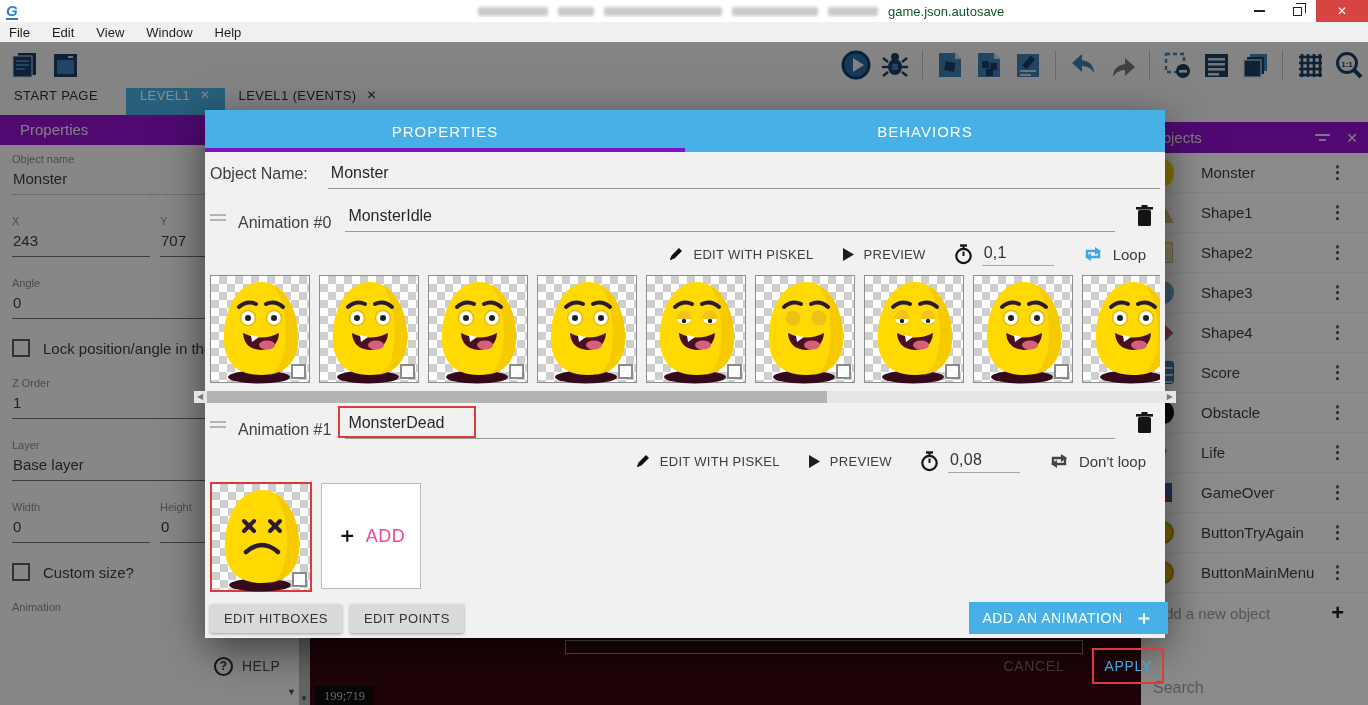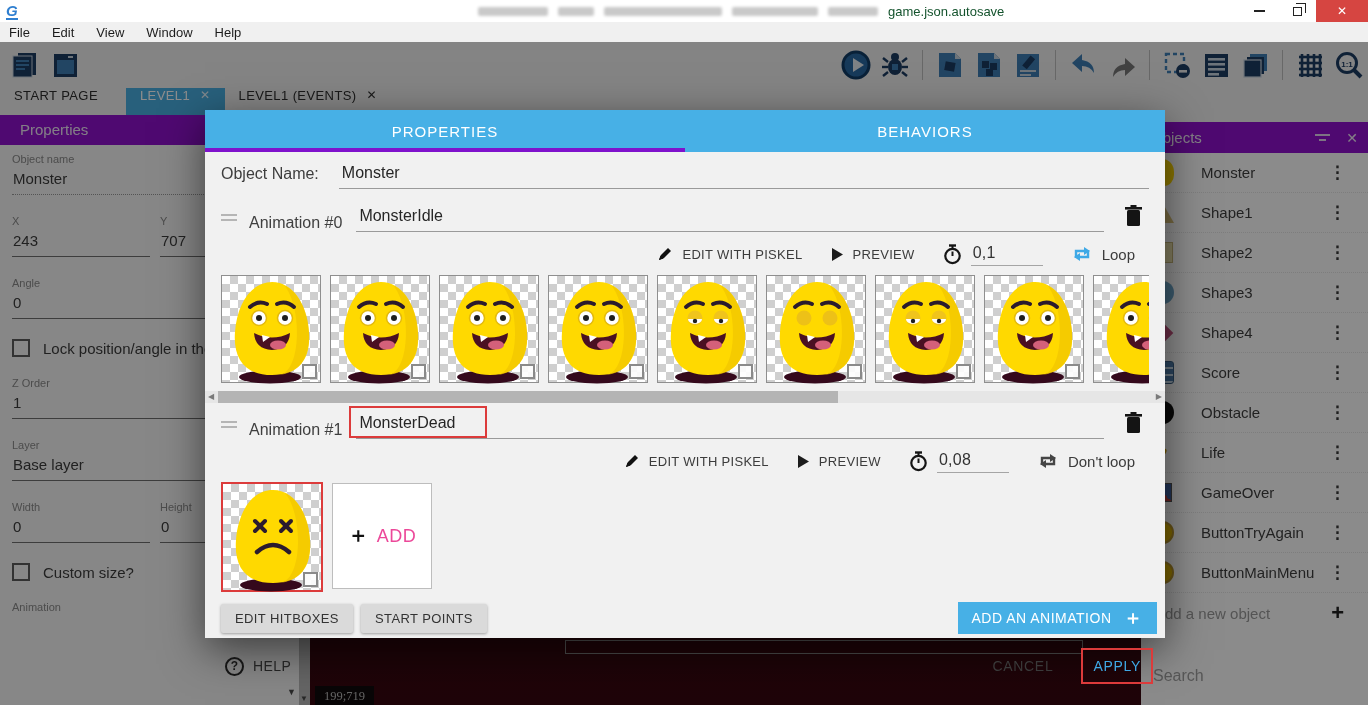--- a/index.html
+++ b/index.html
@@ -69,21 +69,21 @@
   .filter-icon i { display:block; height:2px; background:#e3d6ee; margin:3px auto; }
   .filter-icon i:nth-child(1){ width:15px; } .filter-icon i:nth-child(2){ width:7px; }
   .obj-close { color:#efe6f5; font-size:14px; margin-right:10px; }
   .obj-row { height:40px; display:flex; align-items:center; border-bottom:1px dotted #e3e3e3; }
   .obj-ic { width:30px; height:30px; margin-left:6px; display:flex; align-items:center; justify-content:center; }
   .obj-label { font-size:15px; color:#3f3f3f; margin-left:24px; flex:1; }
   .obj-dots { color:#3a3a3a; font-size:17px; font-weight:bold; margin-right:22px; letter-spacing:0; }
   .obj-add { height:40px; display:flex; align-items:center; }
   .obj-add .lbl { font-size:15px; color:#9a9a9a; margin-left:14px; flex:1; }
   .obj-add .plus { font-size:22px; color:#222; margin-right:24px; font-weight:bold; }
-  .obj-search { position:absolute; left:12px; right:10px; bottom:8px; height:30px; display:flex; align-items:flex-start; }
+  .obj-search { position:absolute; left:12px; right:10px; bottom:8px; height:30px; display:flex; align-items:flex-end; }
   .obj-search input { border:none; outline:none; background:transparent; font-size:16px; color:#6e6e6e; flex:1; font-family:"Liberation Sans",sans-serif; }
   .obj-search input::placeholder { color:#9e9e9e; }
   
   .oi { display:block; }
   .oi-monster { width:24px; height:27px; background:#ffd900; border-radius:48% 48% 42% 42%; }
   .oi-triangle { width:0; height:0; border-left:12px solid transparent; border-right:12px solid transparent; border-bottom:21px solid #d9c078; }
   .oi-square { width:21px; height:21px; background:#efe3ae; border:1px solid #c9b97a; }
   .oi-circleblue { width:23px; height:23px; border-radius:50%; background:#6ea7c9; }
   .oi-diamond { width:16px; height:16px; background:#c4537e; transform:rotate(45deg); }
   .oi-score { width:23px; height:23px; border-radius:3px; background:repeating-linear-gradient(#4f7fae 0 5px,#cfe2f0 5px 7px); border:1px solid #3c6287; }
@@ -93,21 +93,21 @@
   .oi-circleyellow { width:23px; height:23px; border-radius:50%; background:#ddb200; border:2px solid #bb952c; }
 
   
   .overlay { left:0; top:42px; width:1368px; height:663px; background:rgba(0,0,0,0.45); z-index:40; }
 
   
   .dialog { left:205px; top:110px; width:960px; height:528px; background:#f1f1f1; z-index:60; box-shadow:0 12px 40px rgba(0,0,0,.55); }
   .dlg-header { position:relative; height:42px; background:#47b0e6; display:flex; }
   .dlg-tab { width:50%; display:flex; align-items:center; justify-content:center; color:#fff; font-size:15px; letter-spacing:1px; }
   .dlg-indicator { position:absolute; left:0; bottom:0; width:480px; height:4px; background:#7f12cc; }
-  .dlg-body { padding:0 16px; }
+  .dlg-body { padding:0 5px; }
   .objname-row { height:44px; display:flex; align-items:center; }
   .objname-label { font-size:16px; color:#3d3d3d; margin-right:20px; white-space:nowrap; }
   .ufield { flex:1; font-size:16px; color:#262626; border-bottom:1px solid #9a9a9a; padding:5px 0 6px 3px; position:relative; }
   .anim-head { height:42px; display:flex; align-items:center; }
   .drag-handle i { display:block; width:16px; height:2px; background:#b5b5b5; margin:3px 0; }
   .anim-title { font-size:16px; color:#3f3f3f; margin:12px 14px 0 12px; white-space:nowrap; }
   .red-note { position:absolute; border:2px solid #dc3b3b; pointer-events:none; }
   .name-note { left:-7px; top:-3px; width:138px; height:32px; }
   .trash { margin-left:20px; margin-right:6px; }
   .ctl-row { height:32px; display:flex; align-items:center; justify-content:flex-end; gap:28px; padding-right:14px; }
@@ -748,21 +748,21 @@
                 </svg><span class="cb"></span></div>
               <div class="addframe">
                 <span class="p">＋</span>
                 <span class="t">ADD</span>
               </div>
             </div>
           </div>
         </div>
       <div class="btn-row">
         <span class="gbtn">EDIT HITBOXES</span>
-        <span class="gbtn">START POINTS</span>
+        <span class="gbtn">EDIT POINTS</span>
         <span class="spacer"></span>
         <span class="blue-btn">
           <span>ADD AN ANIMATION</span>
           <span class="p">＋</span>
         </span>
       </div>
       <div class="footer-row">
         <span class="help">
           <span class="qmark">?</span>
           <span class="help-label">HELP</span>

